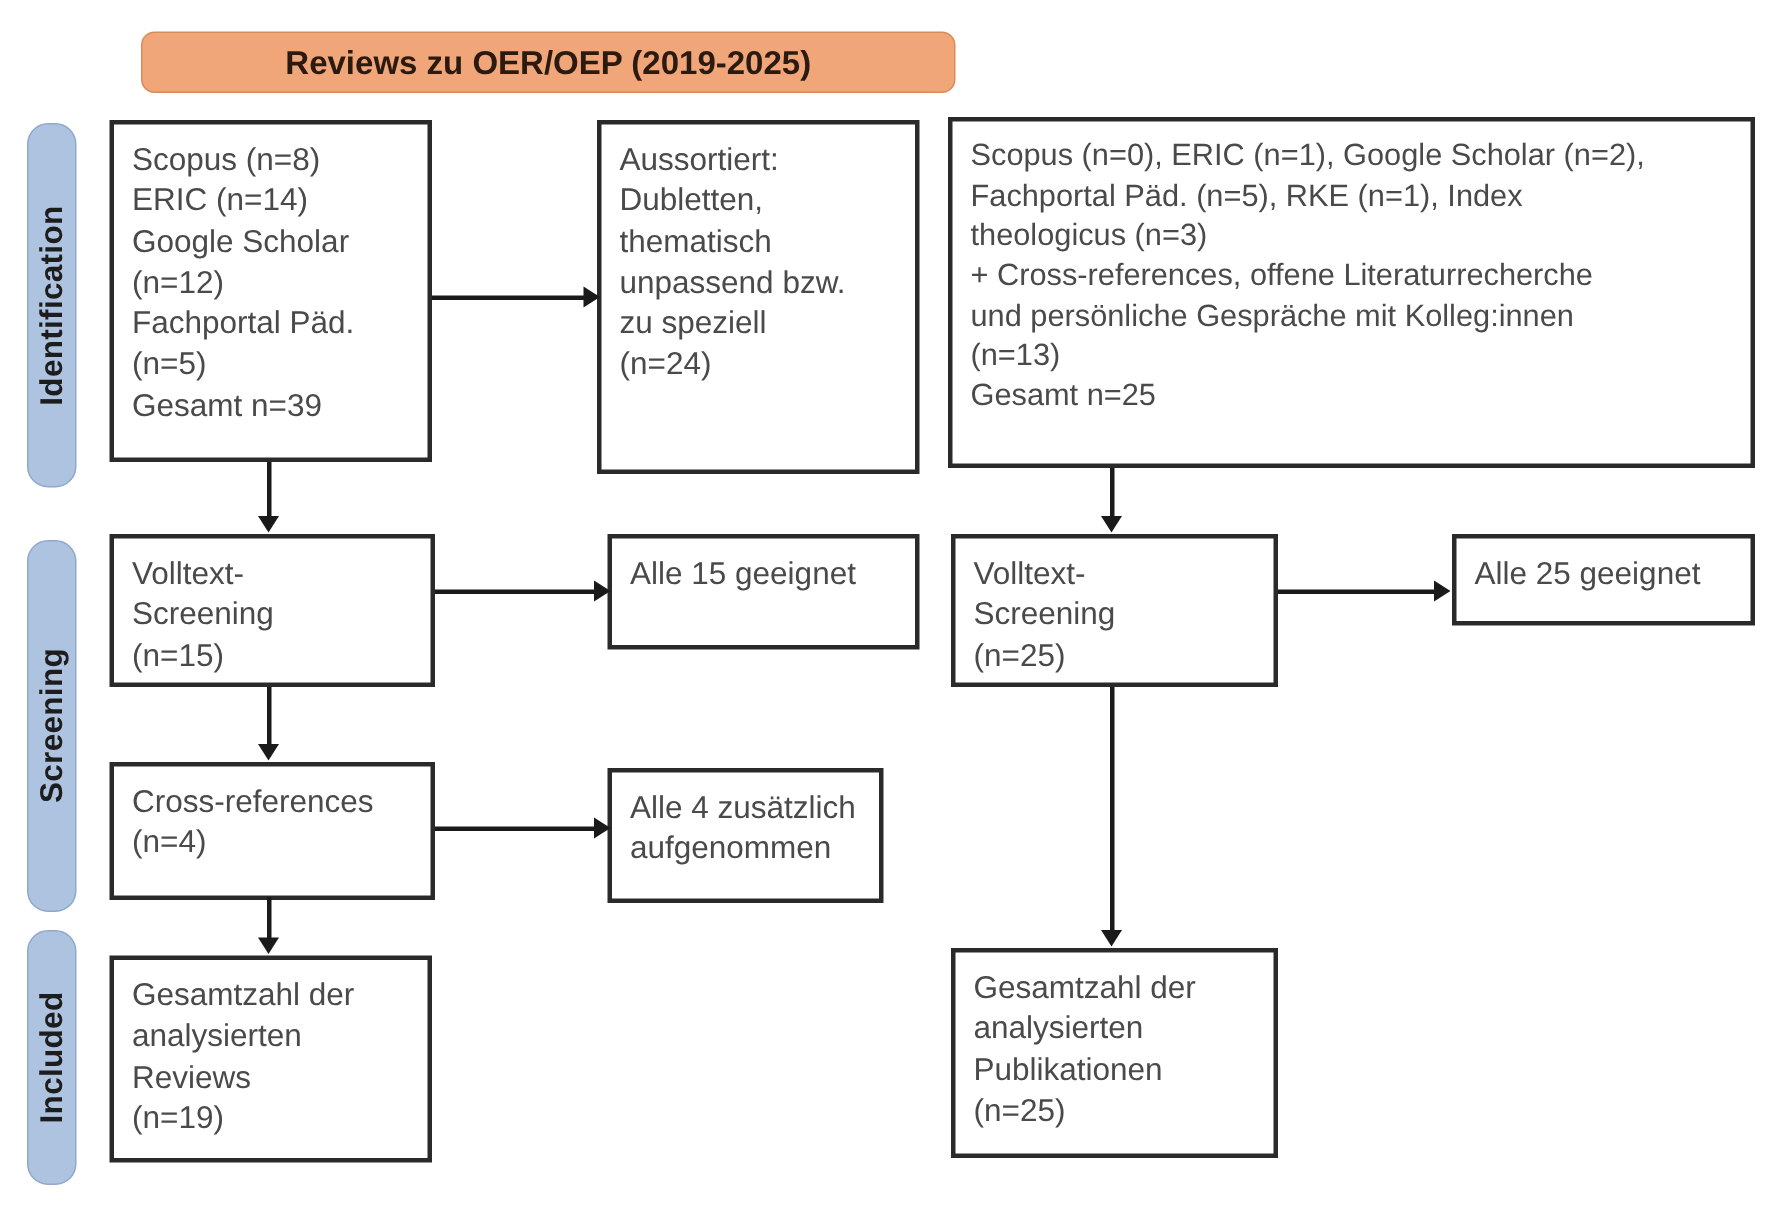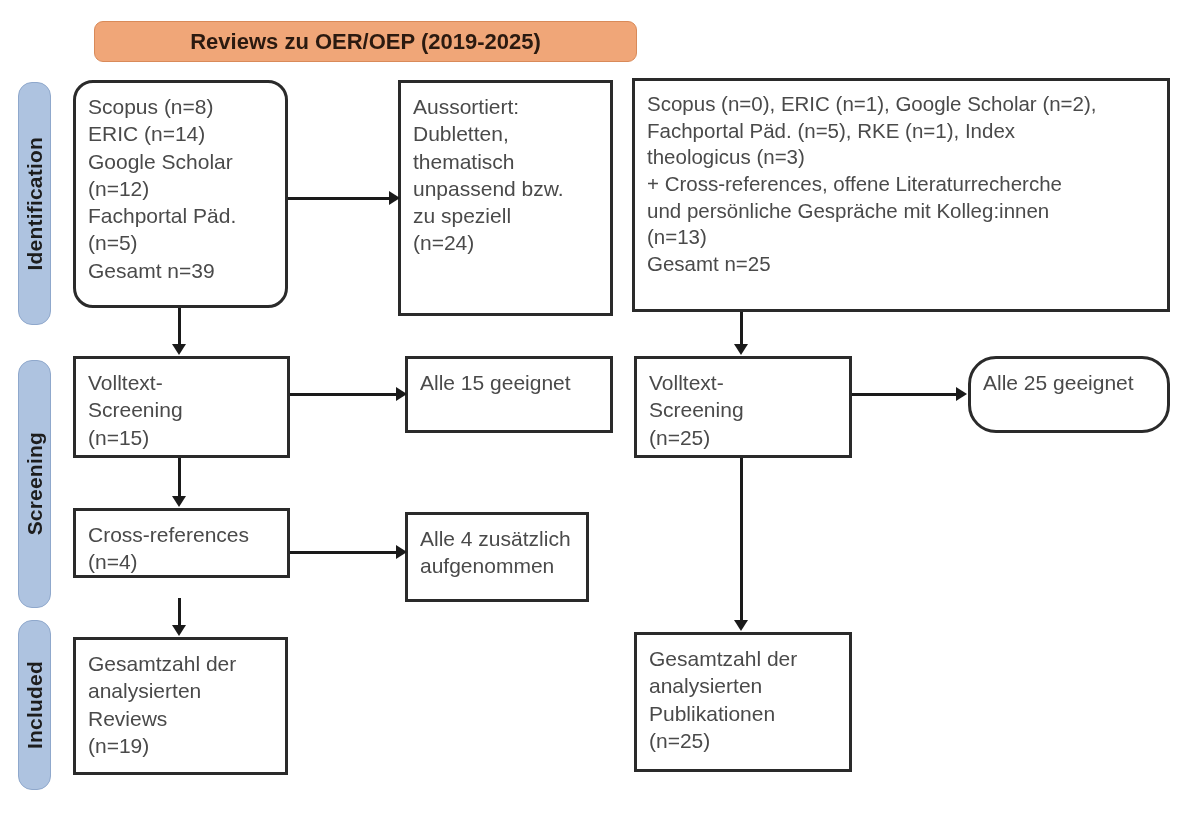--- a/index.html
+++ b/index.html
@@ -113,42 +113,42 @@
 
   <div class="phase-tab" style="left:18px; top:620px; width:33px; height:170px;">
     <span class="phase-label">Included</span>
   </div>
 
   <div class="col-header" style="left:70px; top:21px; width:543px; height:41px;">
     <span>Reviews zu OER/OEP (2019-2025)</span>
   </div>
 
 
-  <div class="flow-box" style="left:73px; top:80px; width:215px; height:228px;border-radius:20px;">Scopus (n=8)
+  <div class="flow-box" style="left:73px; top:80px; width:215px; height:228px;">Scopus (n=8)
 ERIC (n=14)
 Google Scholar
 (n=12)
 Fachportal Päd.
 (n=5)
 Gesamt n=39</div>
 
   <div class="flow-box" style="left:398px; top:80px; width:215px; height:236px;">Aussortiert:
 Dubletten,
 thematisch
 unpassend bzw.
 zu speziell
 (n=24)</div>
 
   <div class="flow-box" style="left:73px; top:356px; width:217px; height:102px;">Volltext-
 Screening
 (n=15)</div>
 
   <div class="flow-box" style="left:405px; top:356px; width:208px; height:77px;">Alle 15 geeignet</div>
 
-  <div class="flow-box" style="left:73px; top:508px; width:217px; height:70px;">Cross-references
+  <div class="flow-box" style="left:73px; top:508px; width:217px; height:92px;">Cross-references
 (n=4)</div>
 
   <div class="flow-box" style="left:405px; top:512px; width:184px; height:90px;">Alle 4 zusätzlich
 aufgenommen</div>
 
   <div class="flow-box" style="left:73px; top:637px; width:215px; height:138px;">Gesamtzahl der
 analysierten
 Reviews
 (n=19)</div>
 
@@ -157,21 +157,21 @@
 theologicus (n=3)
 + Cross-references, offene Literaturrecherche
 und persönliche Gespräche mit Kolleg:innen
 (n=13)
 Gesamt n=25</div>
 
   <div class="flow-box" style="left:634px; top:356px; width:218px; height:102px;">Volltext-
 Screening
 (n=25)</div>
 
-  <div class="flow-box" style="left:968px; top:356px; width:202px; height:77px;border-radius:28px;">Alle 25 geeignet</div>
+  <div class="flow-box" style="left:968px; top:356px; width:202px; height:61px;">Alle 25 geeignet</div>
 
   <div class="flow-box" style="left:634px; top:632px; width:218px; height:140px;">Gesamtzahl der
 analysierten
 Publikationen
 (n=25)</div>
 
   <div class="conn h" style="left:288px; top:197px; width:103px;"></div>
   <div class="arrowhead right" style="left:389px; top:191px;"></div>
 
   <div class="conn v" style="left:178px; top:308px; width:3px; height:38px;"></div>

